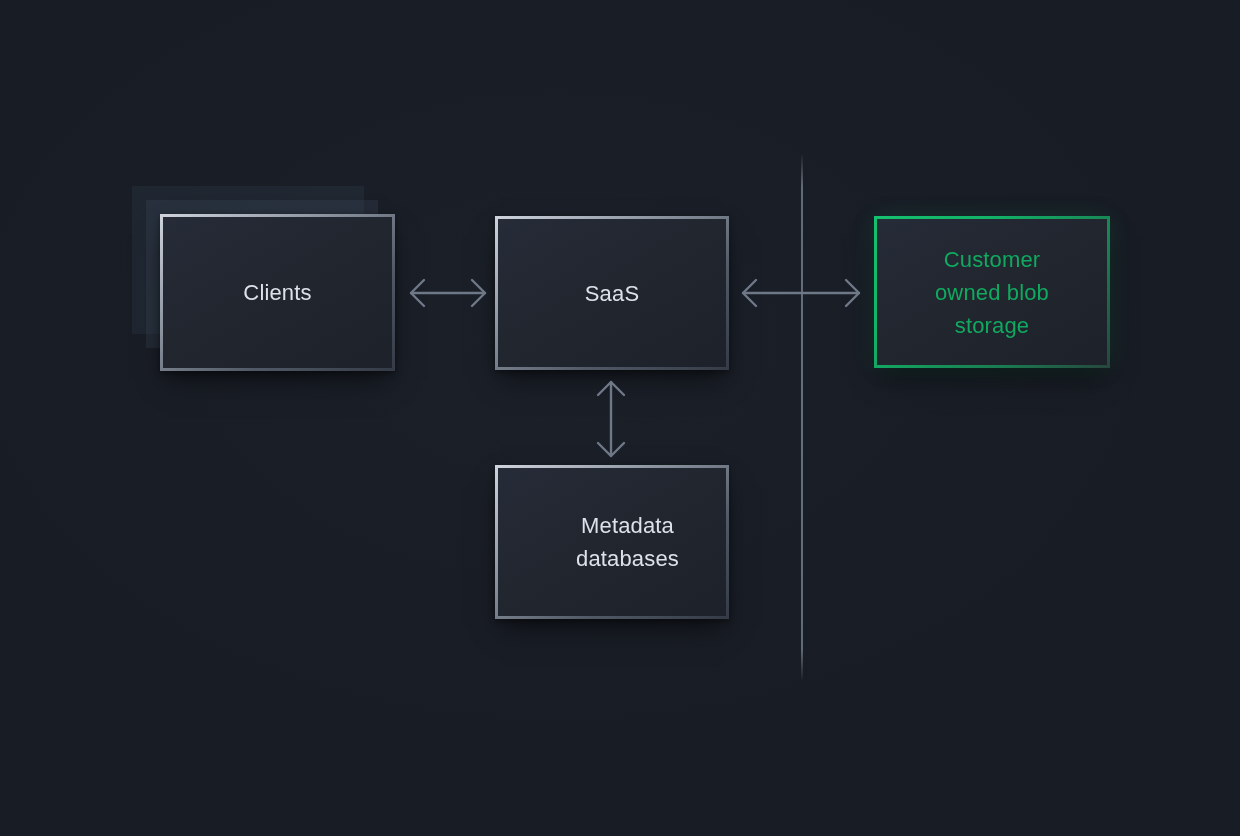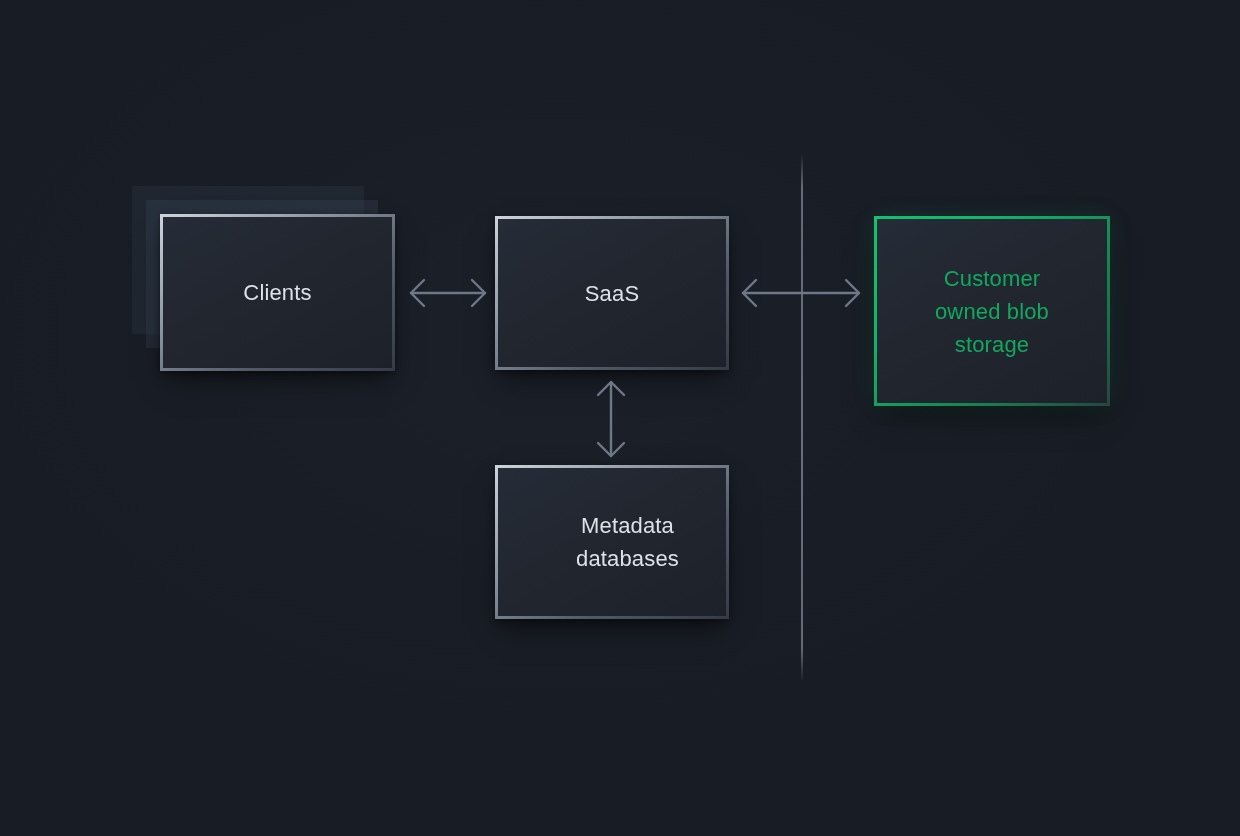--- a/index.html
+++ b/index.html
@@ -153,21 +153,21 @@
 
   <div class="node box-grey" style="left:160px; top:214px; width:235px; height:157px;">
     <span class="node-label">Clients</span>
   </div>
 
   <div class="node box-grey" style="left:495px; top:465px; width:234px; height:154px;padding-left:31px;">
     <span class="node-label">Metadata
 databases</span>
   </div>
 
-  <div class="node box-green" style="left:874px; top:216px; width:236px; height:190px;">
+  <div class="node box-green" style="left:874px; top:216px; width:236px; height:152px;">
     <span class="node-label label-green">Customer
 owned blob
 storage</span>
   </div>
 
   <svg class="arrow" style="left:405px; top:273px;" width="86" height="40" viewBox="0 0 86 40">
     <line x1="6" y1="20" x2="80" y2="20"></line>
     <polyline points="19,7 6,20 19,33"></polyline>
     <polyline points="67,7 80,20 67,33"></polyline>
   </svg>

